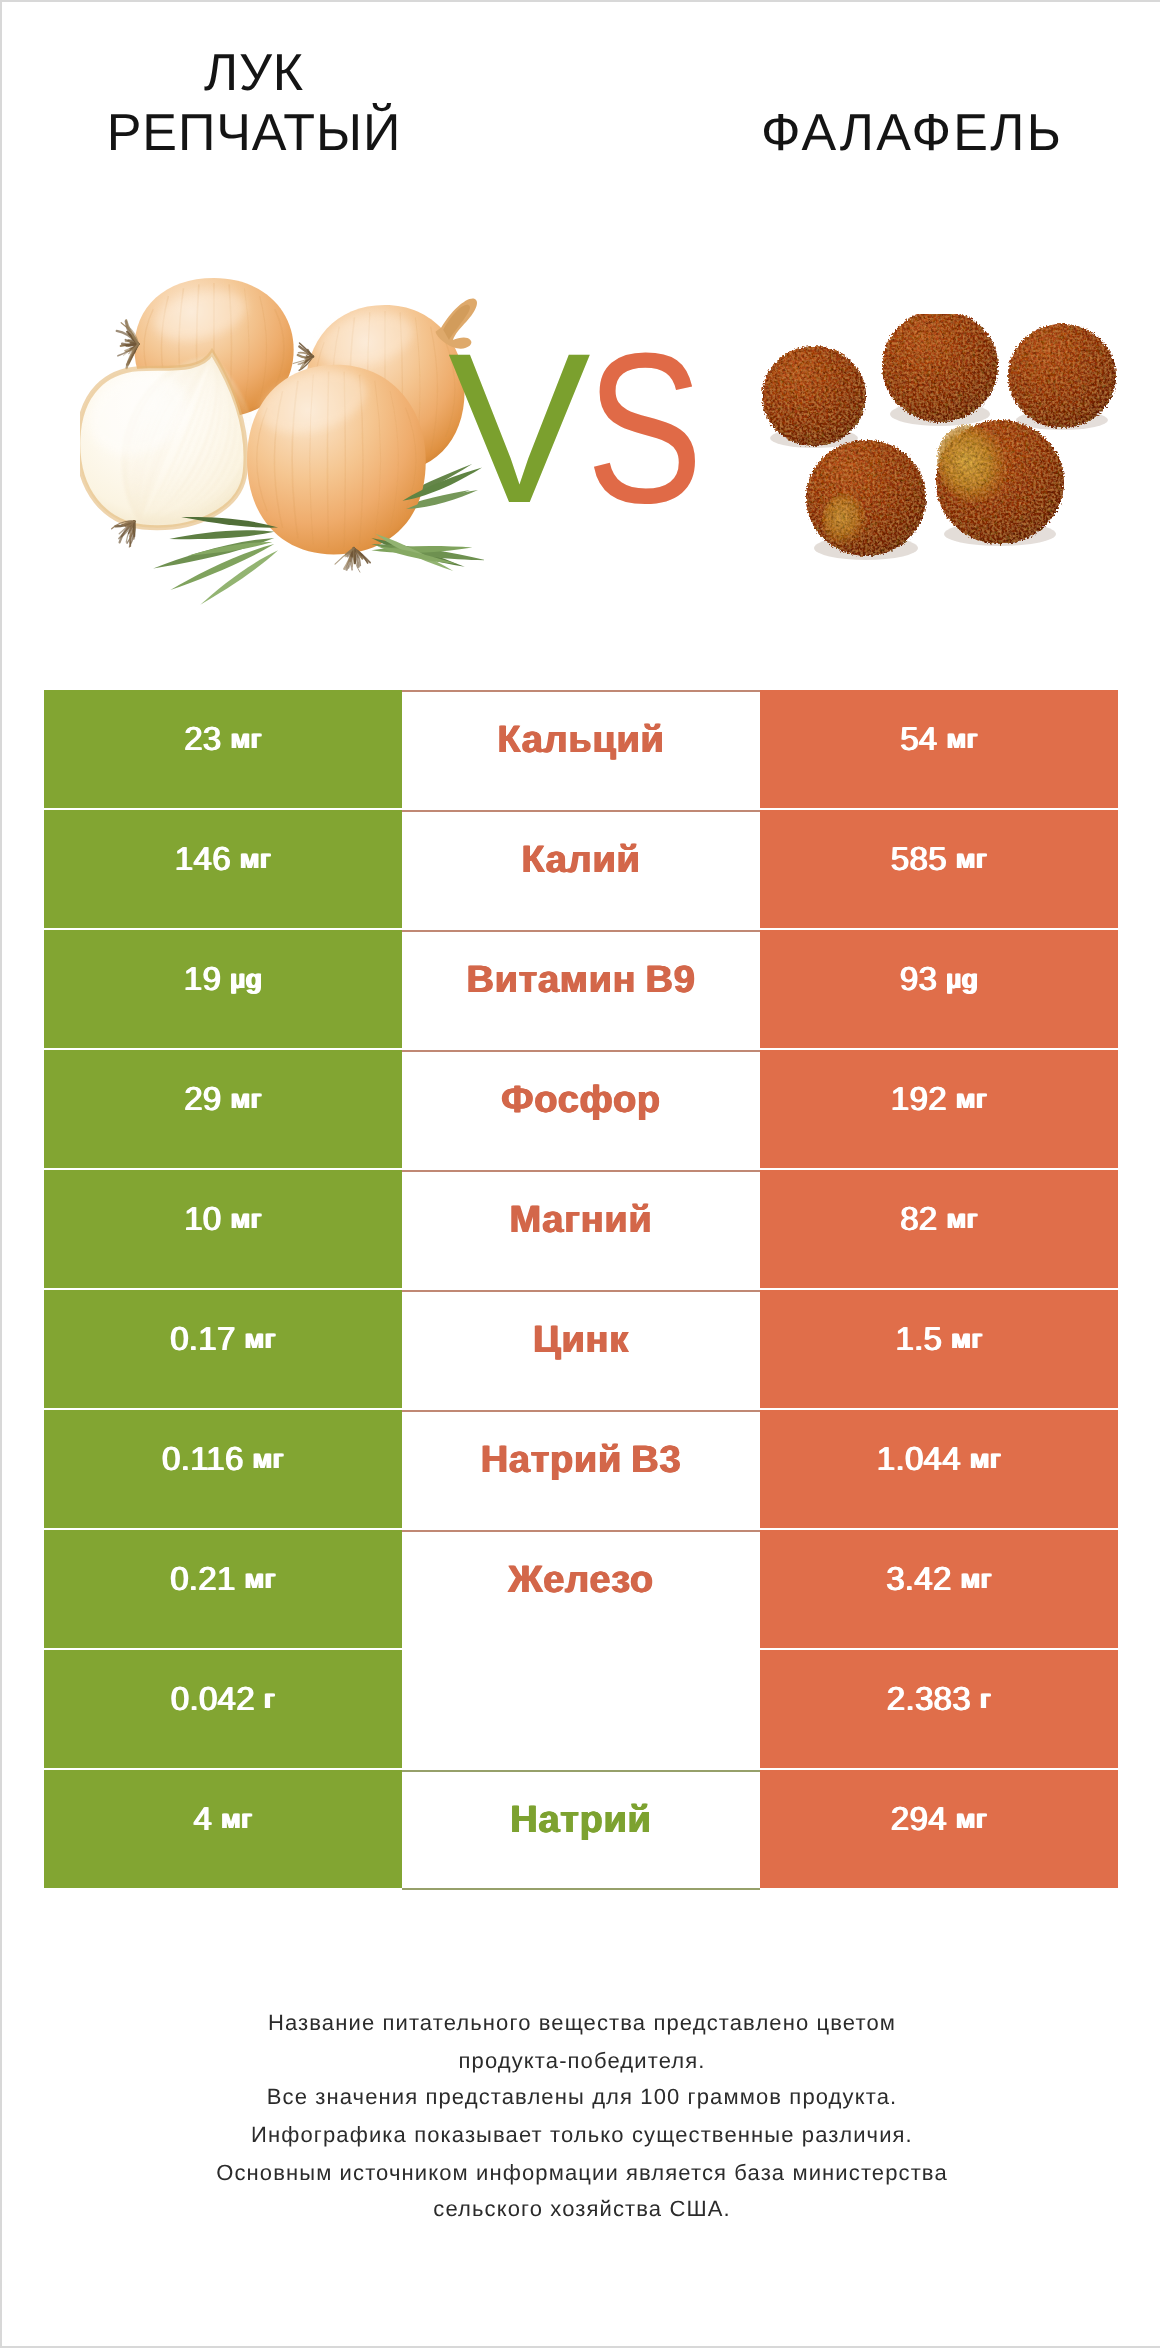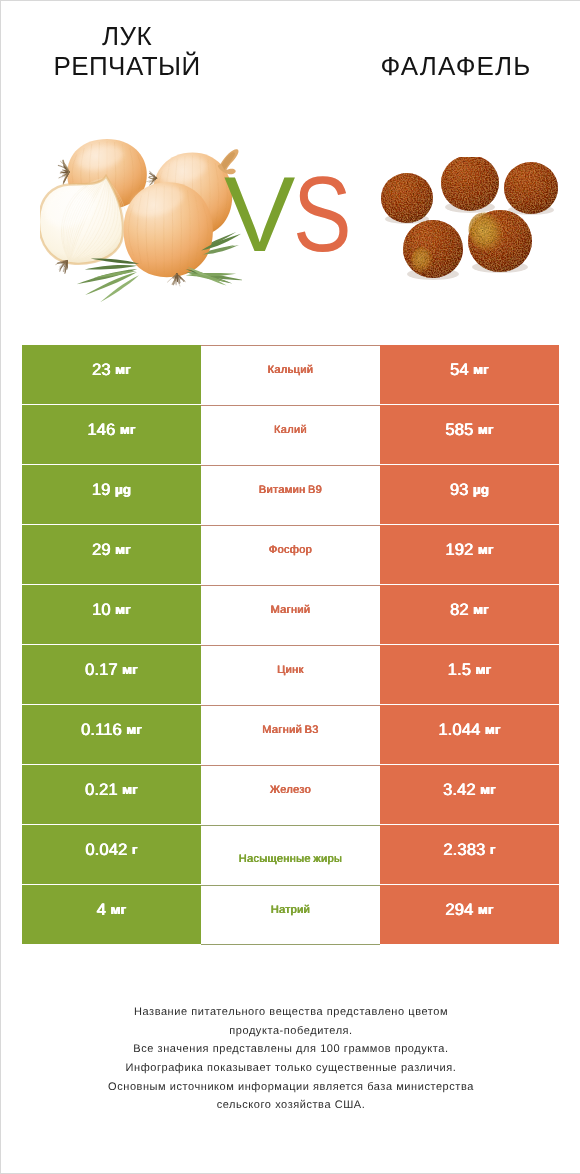--- a/index.html
+++ b/index.html
@@ -24,21 +24,21 @@
 
   .table{position:absolute;left:21px;top:344px;width:537px;}
   .row{position:relative;height:60px;}
   .cell{position:absolute;top:0;height:59px;display:flex;align-items:center;justify-content:center;
         text-align:center;box-sizing:border-box;}
   .cell.l{left:0;width:179px;background:#82a532;color:#fff;}
   .cell.r{left:358px;width:179px;background:#e06e4a;color:#fff;}
   .cell.m{left:179px;width:179px;background:#fff;height:60px;}
   .val{font-size:16.6px;font-weight:400;letter-spacing:.1px;position:relative;top:-5px;text-shadow:0.38px 0 0 currentColor,-0.38px 0 0 currentColor;}
   .u{font-size:13.4px;font-weight:700;}
-  .nut{font-size:11px;font-weight:400;line-height:21px;width:140px;position:relative;top:-5px;letter-spacing:.35px;word-spacing:-1px;text-shadow:0.35px 0 0 currentColor,-0.35px 0 0 currentColor;}
+  .nut{font-size:19px;font-weight:700;line-height:21px;width:140px;position:relative;top:-5px;letter-spacing:.35px;word-spacing:-1px;text-shadow:0.35px 0 0 currentColor,-0.35px 0 0 currentColor;}
   .nut.two{line-height:20.1px;top:4px;}
   .m-orange{color:#d3674a;border-top:1px solid #c08874;}
   .m-green{color:#7da230;border-top:1px solid #96a06a;}
   .row:last-child .cell.m{border-bottom:1px solid #96a06a;}
 
   .foot{position:absolute;left:1px;top:1002px;width:578px;text-align:center;
         font-size:11px;line-height:18.65px;color:#2b2b2b;letter-spacing:.56px;}
   .foot div{white-space:nowrap;}
 
 </style>
@@ -418,36 +418,33 @@
       <div class="row">
         <div class="cell l"><span class="val">0.17</span>&nbsp;<span class="val u">мг</span></div>
         <div class="cell m m-orange">
           <span class="nut">Цинк</span>
         </div>
         <div class="cell r"><span class="val">1.5</span>&nbsp;<span class="val u">мг</span></div>
       </div>
       <div class="row">
         <div class="cell l"><span class="val">0.116</span>&nbsp;<span class="val u">мг</span></div>
         <div class="cell m m-orange">
-          <span class="nut">Магний B3</span>
+          <span class="nut">Натрий B3</span>
         </div>
         <div class="cell r"><span class="val">1.044</span>&nbsp;<span class="val u">мг</span></div>
       </div>
       <div class="row">
         <div class="cell l"><span class="val">0.21</span>&nbsp;<span class="val u">мг</span></div>
         <div class="cell m m-orange">
           <span class="nut">Железо</span>
         </div>
         <div class="cell r"><span class="val">3.42</span>&nbsp;<span class="val u">мг</span></div>
       </div>
       <div class="row">
         <div class="cell l"><span class="val">0.042</span>&nbsp;<span class="val u">г</span></div>
-        <div class="cell m m-green">
-          <span class="nut two">Насыщенные жиры</span>
-        </div>
         <div class="cell r"><span class="val">2.383</span>&nbsp;<span class="val u">г</span></div>
       </div>
       <div class="row">
         <div class="cell l"><span class="val">4</span>&nbsp;<span class="val u">мг</span></div>
         <div class="cell m m-green">
           <span class="nut">Натрий</span>
         </div>
         <div class="cell r"><span class="val">294</span>&nbsp;<span class="val u">мг</span></div>
       </div>
     </div>

